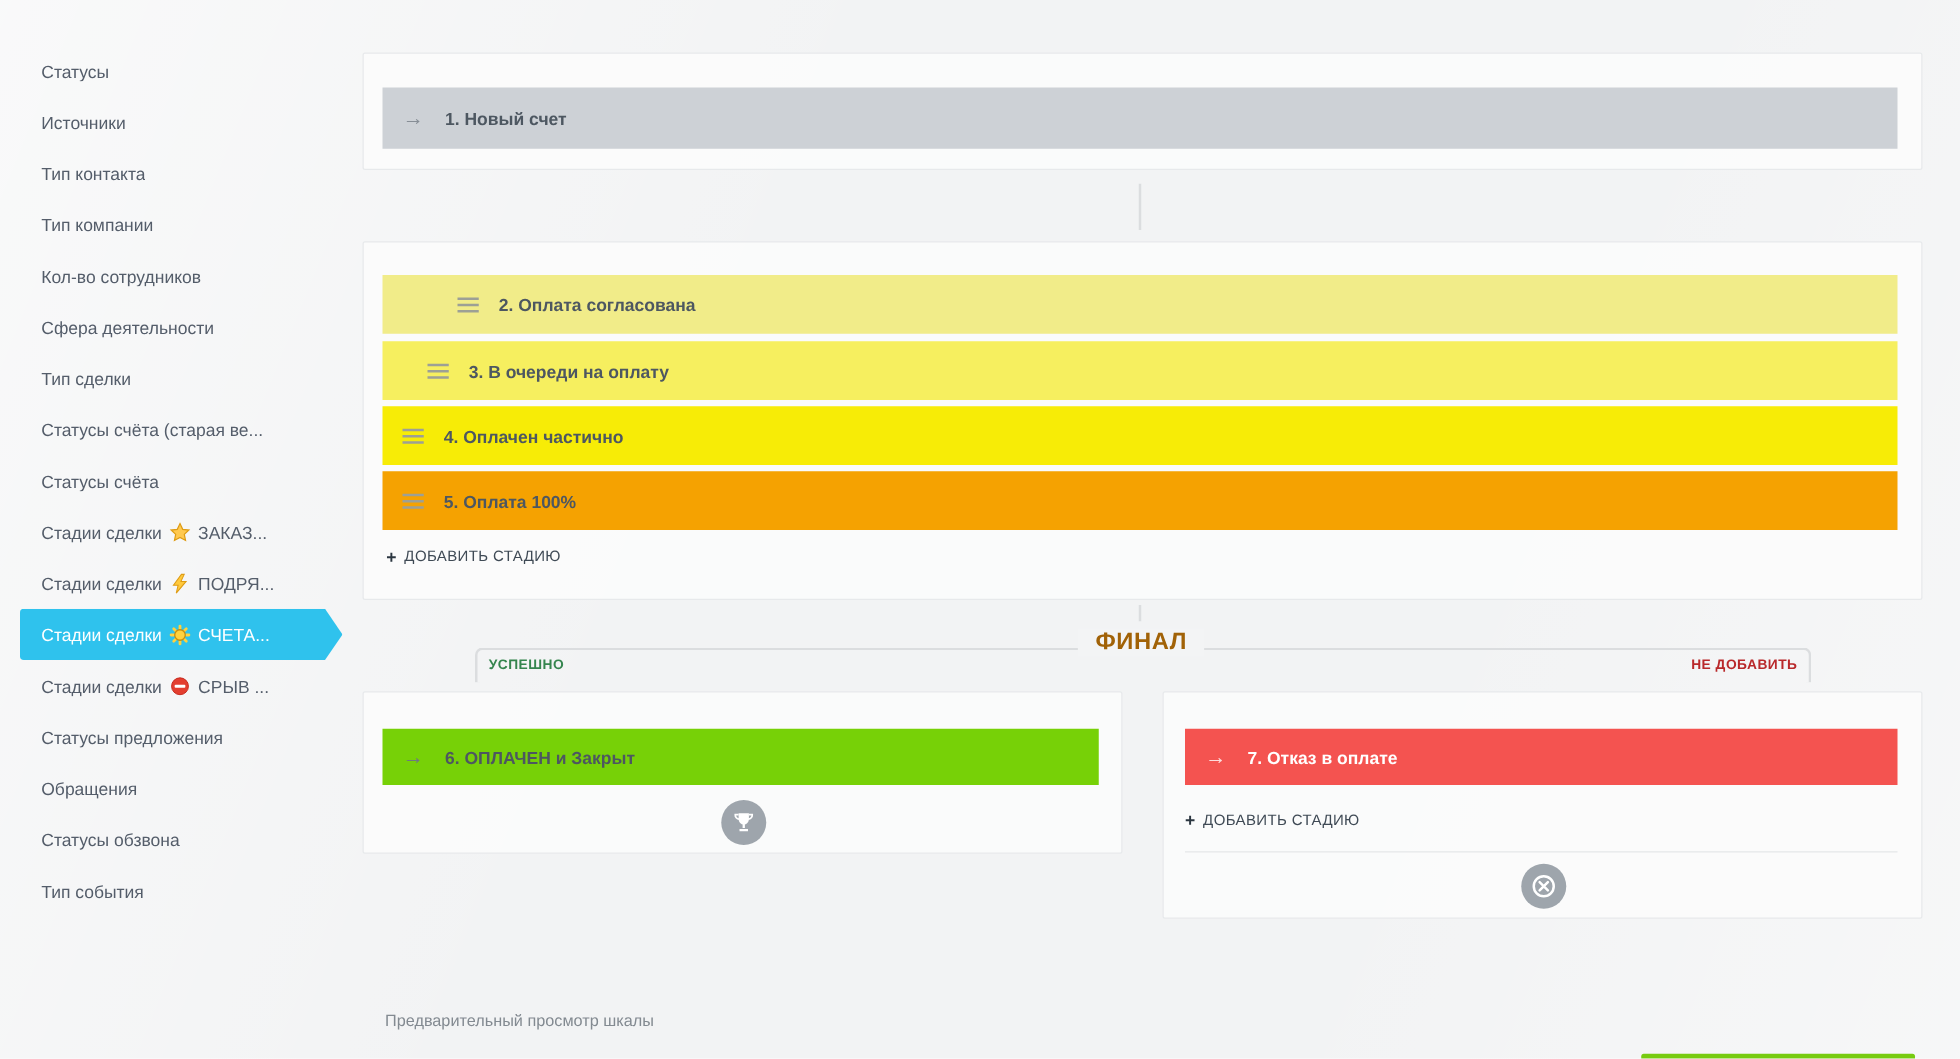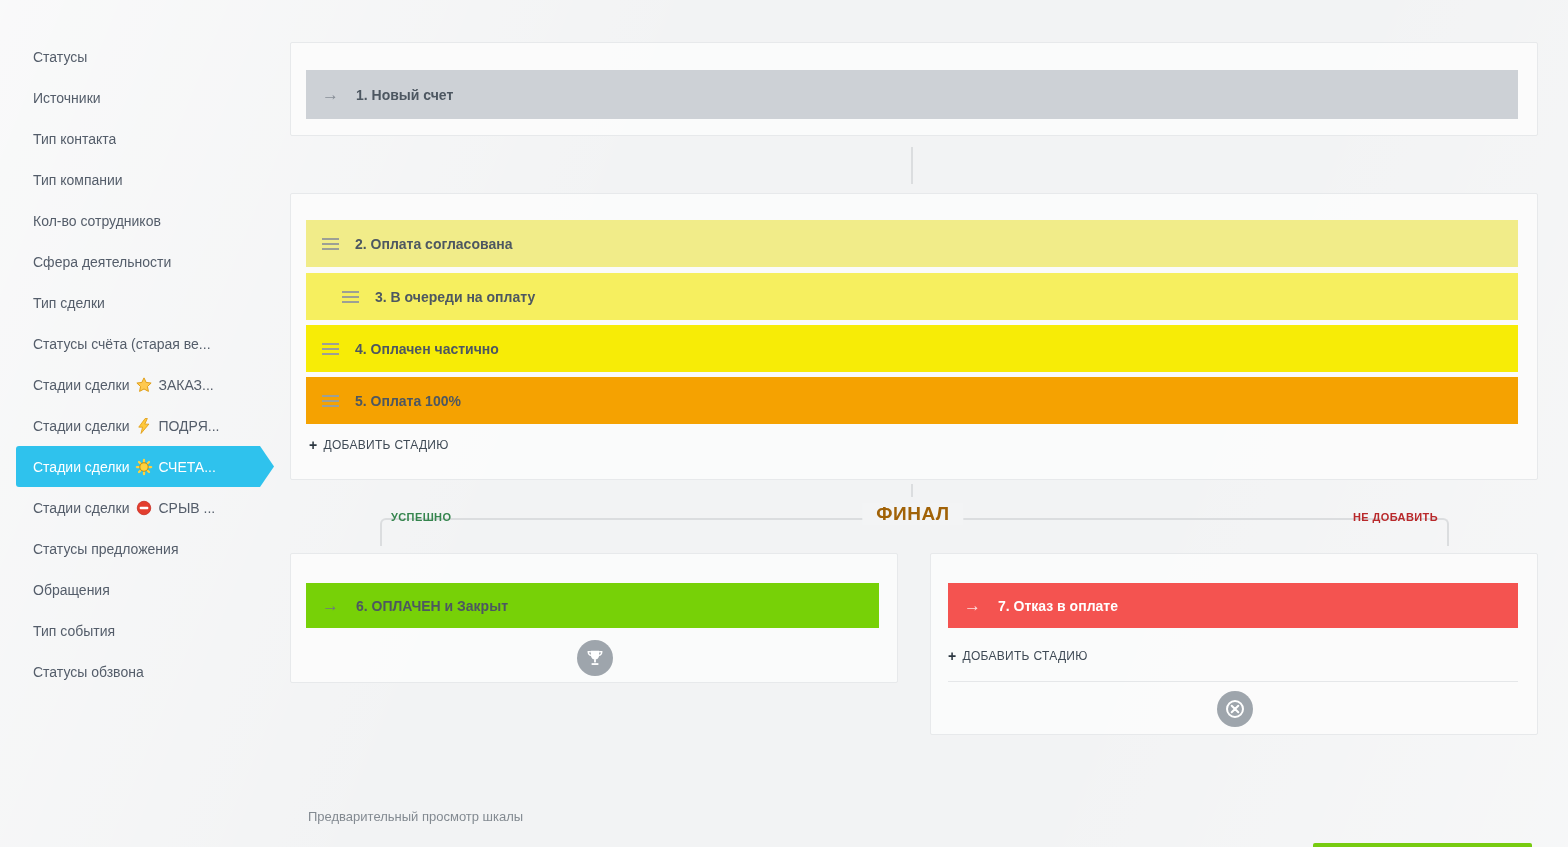--- a/index.html
+++ b/index.html
@@ -79,21 +79,21 @@
 
   #final-bracket {
     position:absolute; left:380px; top:518px; width:1069px; height:28px;
     border:2px solid #DBDDDF; border-bottom:none; border-radius:6px 6px 0 0;
   }
   #final-title {
     position:absolute; left:913px; top:503px; transform:translateX(-50%);
     background:#F3F4F5; padding:0 14px; z-index:2;
     font-size:19px; font-weight:bold; color:#a16207; letter-spacing:.5px;
   }
-  .tab-label { position:absolute; top:511px; font-size:11px; font-weight:bold; letter-spacing:.4px; }
+  .tab-label { position:absolute; top:526px; font-size:11px; font-weight:bold; letter-spacing:.4px; }
   #tab-success { left:391px; }
   #tab-fail { right:130px; }
 
   
   #preview-label { position:absolute; left:308px; top:809px; font-size:13px; color:#838A91; }
   #save-button { position:absolute; left:1313px; top:843px; width:219px; height:4px;
     border-radius:2px 2px 0 0; cursor:pointer; }
 
   svg { display:block; }
 </style>
@@ -119,20 +119,23 @@
         <span class="side-label">Кол-во сотрудников</span>
       </div>
     <div class="side-item">
         <span class="side-label">Сфера деятельности</span>
       </div>
     <div class="side-item">
         <span class="side-label">Тип сделки</span>
       </div>
     <div class="side-item">
         <span class="side-label">Статусы счёта (старая ве...</span>
+      </div>
+    <div class="side-item">
+        <span class="side-label">Статусы счёта</span>
       </div>
 
     <div class="side-item">
       <span class="side-label">Стадии сделки</span>
       <span class="mini-icon">
         <svg viewBox="0 0 24 24" width="18" height="18">
             <path d="M12 2.5l2.9 6.1 6.6.8-4.9 4.6 1.3 6.5L12 17.3l-5.9 3.2 1.3-6.5L2.5 9.4l6.6-.8z" fill="#FFC94F" stroke="#DE9C14" stroke-width="1.3"></path>
           </svg>
       </span>
       <span class="side-label">ЗАКАЗ...</span>
@@ -179,38 +182,38 @@
       <span class="side-label">СРЫВ ...</span>
     </div>
 
     <div class="side-item">
         <span class="side-label">Статусы предложения</span>
       </div>
     <div class="side-item">
         <span class="side-label">Обращения</span>
       </div>
     <div class="side-item">
+        <span class="side-label">Статусы обзвона</span>
+      </div>
+    <div class="side-item">
         <span class="side-label">Тип события</span>
-      </div>
-    <div class="side-item">
-        <span class="side-label">Статусы обзвона</span>
       </div>
   </nav>
 
   <section class="card" id="card-initial">
     <div class="stage-bar" style="background-color: rgb(205, 209, 214);">
       <span class="arrow-glyph">→</span>
       <span>1. Новый счет</span>
     </div>
   </section>
 
   <div class="vline" id="conn1"></div>
 
   <section class="card" id="card-progress">
-    <div class="stage-bar" id="bar-p0" style="background-color: rgb(241, 236, 137);">
+    <div class="stage-bar" id="bar-p0" style="background-color: rgb(241, 236, 137); padding-left: 44px;">
       <span class="hamburger"></span>
       <span>2. Оплата согласована</span>
     </div>
     <div class="stage-bar" id="bar-p1" style="background-color: rgb(246, 239, 95); padding-left: 20px;">
       <span class="hamburger"></span>
       <span>3. В очереди на оплату</span>
     </div>
     <div class="stage-bar" id="bar-p2" style="background-color: rgb(247, 236, 6);">
       <span class="hamburger"></span>
       <span>4. Оплачен частично</span>

